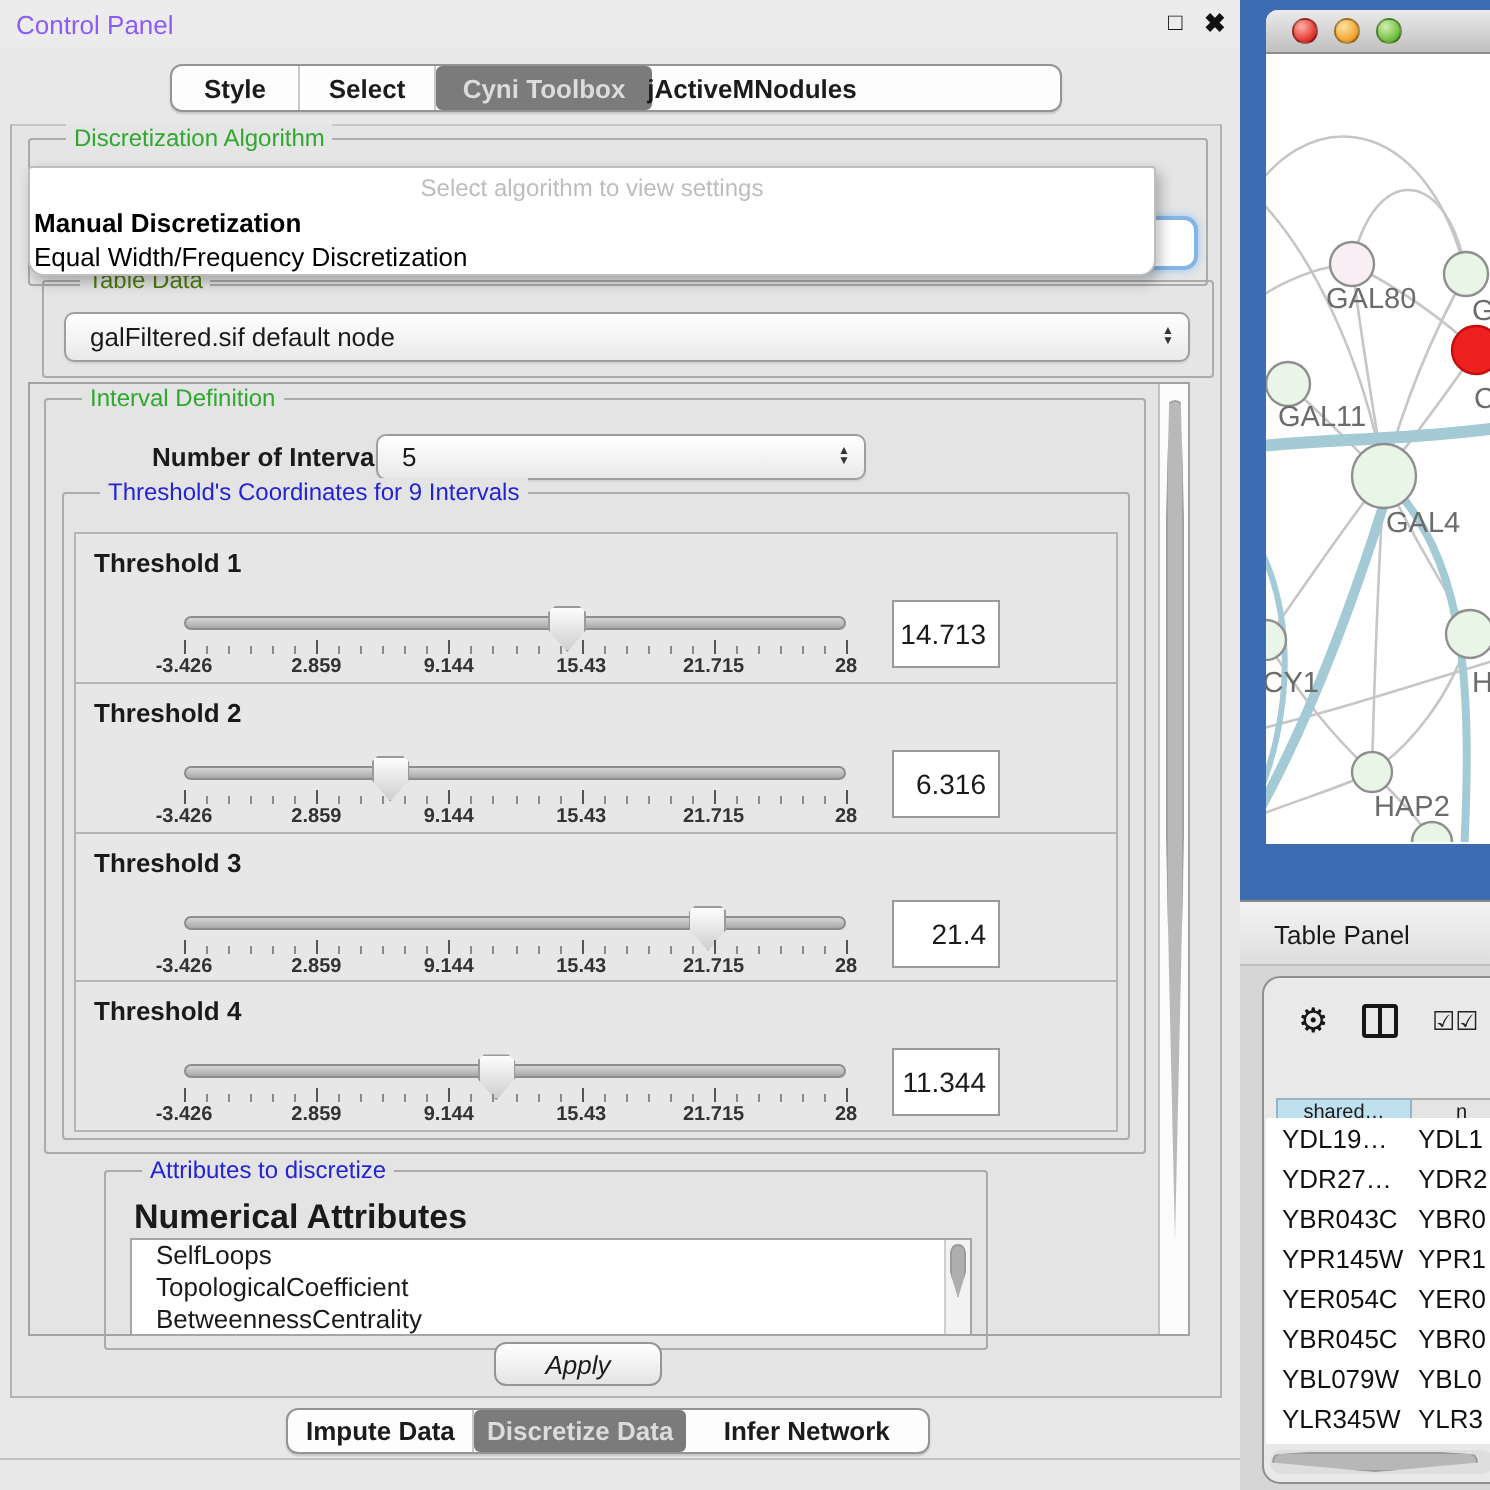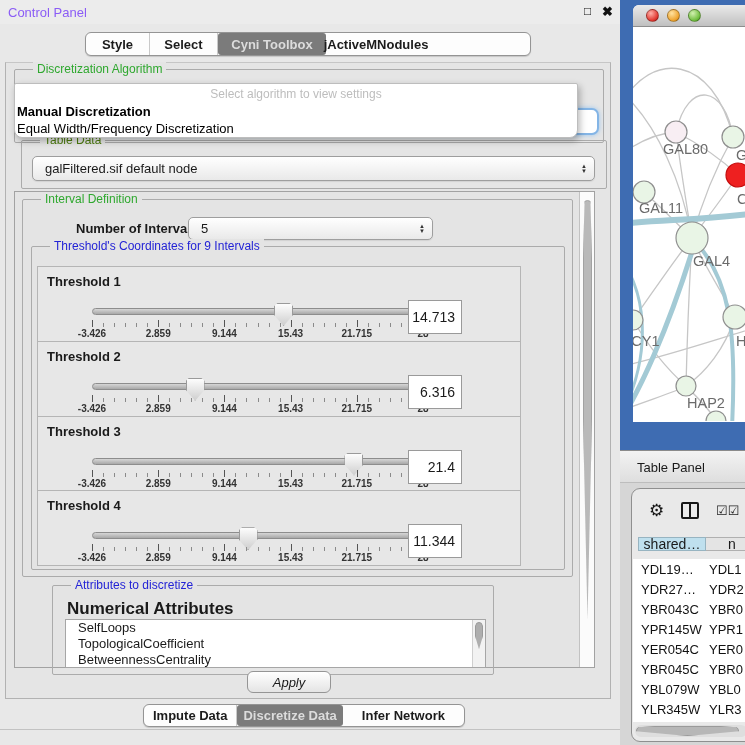--- a/index.html
+++ b/index.html
@@ -63,21 +63,21 @@
   .vscroll { position:absolute; right:0; top:0; bottom:0; width:15px; background:#fbfbfb;
              border-left:1px solid #c2c2c2; }
   .vscroll .thumb { position:absolute; left:3px; top:8px; width:9px; height:420px;
                     background:#b9b9b9; border:1px solid #a2a2a2; border-radius:6px; }
 
   #interval-group { left:7px; top:7px; width:551px; height:378px; }
   .noi-label { position:absolute; left:53px; top:21px; font-size:13px; font-weight:700; }
   #noi-combo { position:absolute; left:165px; top:17px; width:245px; height:23px; }
 
   #thr-group { left:8px; top:46px; width:534px; height:324px; }
-  .thr-stack { position:absolute; left:5px; top:19px; width:484px; height:300px;
+  .thr-stack { position:absolute; left:5px; top:19px; width:522px; height:300px;
                border:1px solid #b5b5b5; display:flex; flex-direction:column; background:#e7e7e7; }
   .thr-row { flex:1; position:relative; border-bottom:1px solid #b5b5b5; }
   .thr-row:last-child { border-bottom:none; }
   .thr-label { position:absolute; left:9px; top:7px; font-size:13px; font-weight:700; }
   .slider { position:absolute; left:54px; top:36px; width:331px; height:38px; }
   .track { position:absolute; left:0; top:5px; width:100%; height:7px; border-radius:4px;
            background:linear-gradient(#d6d6d6,#a8a8a8); border:1px solid #8d8d8d; }
   .thumb { position:absolute; top:0; width:19px; height:23px;
            background:linear-gradient(#fdfdfd,#cfcfcf); border:1px solid #9a9a9a;
            clip-path:polygon(18% 0,82% 0,100% 14%,100% 52%,50% 100%,0 52%,0 14%); }
@@ -133,21 +133,21 @@
   .tp-container { position:absolute; left:11px; top:5px; width:120px; height:254px; background:#e9e9e9;
                   border:1px solid #8f8f8f; border-radius:9px 0 0 9px; overflow:hidden; }
   .tp-toolbar { position:absolute; left:0; top:0; width:100%; height:44px; }
   .gear { position:absolute; left:17px; top:11px; font-size:17px; color:#161616; }
   .splitcol { position:absolute; left:49px; top:13px; width:18px; height:17px; border:2px solid #161616;
               border-radius:2px; }
   .splitcol::after { content:""; position:absolute; left:50%; top:0; bottom:0; width:2px;
                      margin-left:-1px; background:#161616; }
   .checks { position:absolute; left:84px; top:14px; font-size:13px; color:#222; letter-spacing:0; }
   .tp-header { position:absolute; left:0; top:48px; width:100%; height:22px; }
-  .th-cell { position:absolute; top:0; height:14px; font-size:14px; display:flex; align-items:center; }
+  .th-cell { position:absolute; top:12px; height:14px; font-size:10px; display:flex; align-items:center; }
   .th-shared { left:6px; width:68px; background:#bfe0ee; border:1px solid #97b4c1;
                justify-content:center; }
   .th-name { left:74px; width:60px; background:#e4e4e4; border:1px solid #b0b0b0; border-left:none;
              padding-left:22px; }
   .tp-rows { position:absolute; left:1px; top:70px; width:118px; height:163px; background:#fff;
              overflow:hidden; }
   .tp-row { height:20px; display:flex; align-items:center; font-size:13px; color:#111; }
   .tp-row .c1 { width:72px; padding-left:8px; }
   .tp-row .c2 { padding-left:4px; }
   .hscroll { position:absolute; left:3px; top:236px; width:112px; height:12px; background:#dedede;

